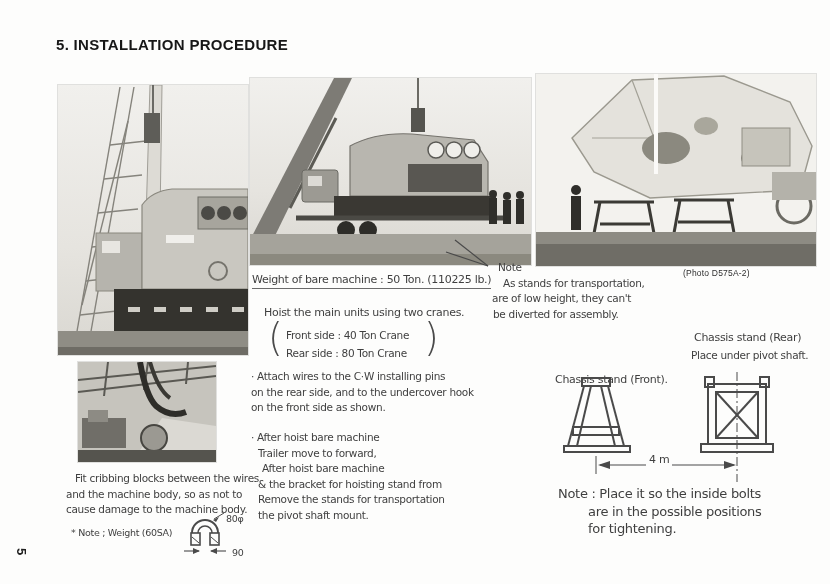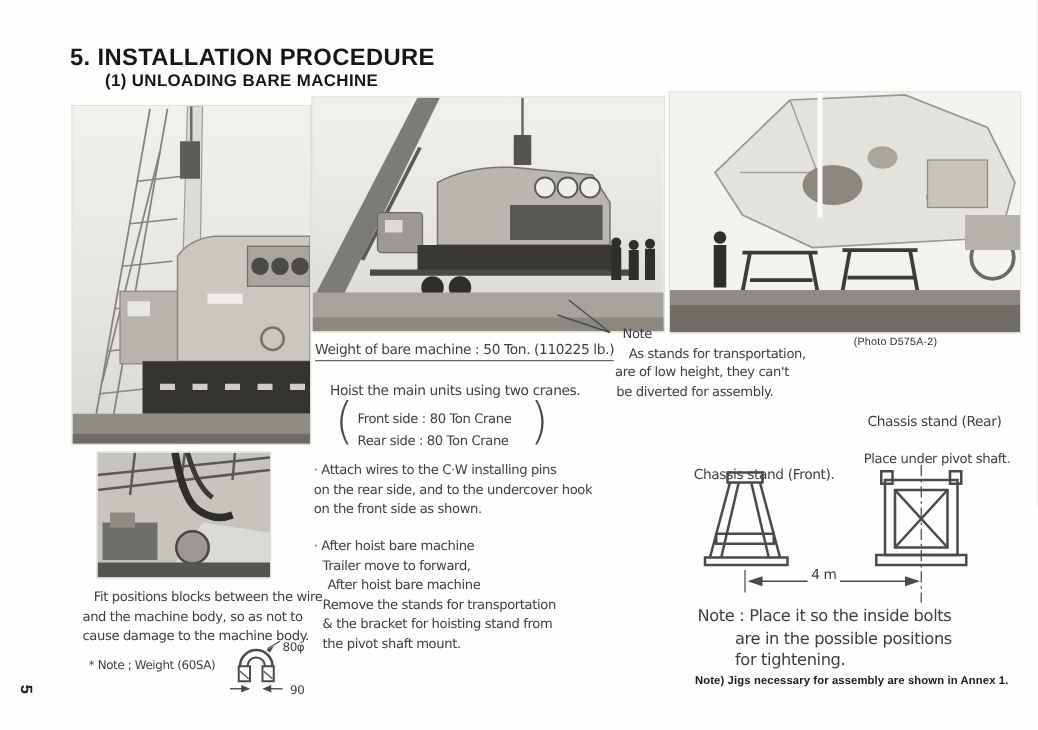--- a/index.html
+++ b/index.html
@@ -2,21 +2,21 @@
 <html><head>
 <meta charset="utf-8">
 <style>
   html,body{margin:0;padding:0;background:#e9e9e9;}
   .page{
     position:relative;width:830px;height:584px;margin:0 auto;
     background:#fdfdfc;overflow:hidden;
     font-family:"Liberation Sans",sans-serif;color:#141414;
   }
   .abs{position:absolute;}
-  .printed-title{font-weight:bold;font-size:19px;letter-spacing:.3px;color:#171717;}
+  .printed-title{font-weight:bold;font-size:15px;letter-spacing:.3px;color:#171717;}
   .printed-sub{font-weight:bold;font-size:13.5px;letter-spacing:.3px;color:#171717;}
   .hw{
     font-family:"DejaVu Sans",sans-serif;color:#3f3f3f;
     font-size:10.5px;letter-spacing:-0.3px;line-height:15.5px;white-space:nowrap;
   }
   .hw-sm{font-size:9.5px;}
   .underl{border-bottom:1px solid #6a6a6a;padding-bottom:2px;}
   .paren{
     font-family:"DejaVu Sans",sans-serif;color:#4a4a4a;font-size:38px;font-weight:200;
     transform:scaleY(1.05);line-height:38px;
@@ -33,21 +33,20 @@
     transform:rotate(90deg);transform-origin:center;
   }
   .linework{position:absolute;overflow:visible;}
 </style>
 </head>
 <body>
 
 <div class="page">
 
   <div class="abs printed-title" style="left:56px;top:36px;">5.  INSTALLATION PROCEDURE</div>
-  <div class="abs printed-sub" style="left:84px;top:57px;">(1)  UNLOADING BARE MACHINE</div>
 
   <div class="abs pagenum" style="left:18px;top:544px;">5</div>
 
   <div class="photo" style="left:58px;top:85px;width:190px;height:270px;">
     <svg width="190" height="270" viewBox="0 0 190 270">
       <g stroke="#85837c" stroke-width="1.4">
         <line x1="18" y1="252" x2="62" y2="2"></line>
           <line x1="32" y1="252" x2="76" y2="2"></line>
         <line x1="24" y1="220" x2="70" y2="36"></line>
         <line x1="22" y1="230" x2="68" y2="225"></line>
@@ -178,45 +177,45 @@
     <div>are of low height, they can't</div>
     <div style="margin-left:1px;">be diverted for assembly.</div>
   </div>
 
   <div class="abs hw" style="left:252px;top:272px;font-size:11px;">
     <span class="underl">Weight of bare machine : 50 Ton. (110225 lb.)</span>
   </div>
 
   <div class="abs hw" style="left:264px;top:305px;font-size:11px;text-align:right;">Hoist the main units using two cranes.</div>
   <div class="abs paren" style="left:268px;top:318px;">(</div>
-  <div class="abs hw" style="left:286px;top:328px;">Front side :   80 Ton Crane</div>
+  <div class="abs hw" style="left:286px;top:328px;">Front side :   40 Ton Crane</div>
   <div class="abs hw" style="left:286px;top:346px;">Rear side :   80 Ton Crane</div>
   <div class="abs paren" style="left:424px;top:318px;">)</div>
 
   <div class="abs hw" style="left:251px;top:369px;">
     <div>· Attach wires to the C·W installing pins</div>
     <div>on the rear side, and to the undercover hook</div>
     <div>on the front side as shown.</div>
   </div>
 
   <div class="abs hw" style="left:251px;top:430px;">
     <div>· After hoist bare machine</div>
     <div style="margin-left:7px;">Trailer move to forward,</div>
   </div>
 
   <div class="abs hw" style="left:258px;top:461px;">
     <div style="margin-left:4px;">After hoist bare machine</div>
+    <div>&amp; the bracket for hoisting stand from</div>
     <div>Remove the stands for transportation</div>
-    <div>&amp; the bracket for hoisting stand from</div>
     <div>the pivot shaft mount.</div>
   </div>
 
   <div class="abs hw" style="left:555px;top:334px;font-size:11px;margin-top:38px;">Chassis stand (Front).</div>
   <div class="abs hw" style="left:694px;top:330px;font-size:11px;">Chassis stand (Rear)</div>
-  <div class="abs hw" style="left:691px;top:348px;margin-top:12px;">Place under pivot shaft.</div>
+  <div class="abs hw" style="left:691px;top:348px;">Place under pivot shaft.</div>
 
   <svg class="linework" style="left:556px;top:372px;" width="240" height="112">
 
     <g stroke="#4a4a4a" stroke-width="2" fill="none">
       <rect x="26" y="6" width="28" height="8"></rect>
       <line x1="28" y1="14" x2="12" y2="74"></line>
       <line x1="35" y1="14" x2="21" y2="74"></line>
       <line x1="52" y1="14" x2="68" y2="74"></line>
       <line x1="45" y1="14" x2="59" y2="74"></line>
       <rect x="17" y="55" width="46" height="8"></rect>
@@ -243,24 +242,23 @@
     </g>
   </svg>
   <div class="abs hw" style="left:646px;top:452px;font-size:11px;background:#fdfdfc;padding:0 3px;">4 m</div>
 
   <div class="abs hw" style="left:558px;top:485px;font-size:13px;line-height:17.5px;">
     <div>Note :  Place it so the inside bolts</div>
     <div style="margin-left:30px;">are in the possible positions</div>
     <div style="margin-left:30px;">for tightening.</div>
   </div>
 
-  <div class="abs printed-note" style="left:556px;top:539px;">Note) Jigs necessary for assembly are shown in Annex 1.</div>
 
   <div class="abs hw" style="left:66px;top:471px;">
-    <div style="margin-left:9px;">Fit positions blocks between the wire</div>
+    <div style="margin-left:9px;">Fit cribbing blocks between the wires</div>
     <div>and the machine body, so as not to</div>
     <div>cause damage to the machine body.</div>
   </div>
   <div class="abs hw hw-sm" style="left:71px;top:525px;">* Note ;  Weight (60SA)</div>
 
   <svg class="linework" style="left:183px;top:506px;" width="46" height="52">
     <path d="M9,27 a13,13 0 1 1 26,0" fill="none" stroke="#4a4a4a" stroke-width="2"></path>
     <path d="M15,27 a7,7 0 1 1 14,0" fill="none" stroke="#4a4a4a" stroke-width="1.6"></path>
     <rect x="8" y="27" width="9" height="12" fill="none" stroke="#4a4a4a" stroke-width="1.6"></rect>
     <rect x="27" y="27" width="9" height="12" fill="none" stroke="#4a4a4a" stroke-width="1.6"></rect>

